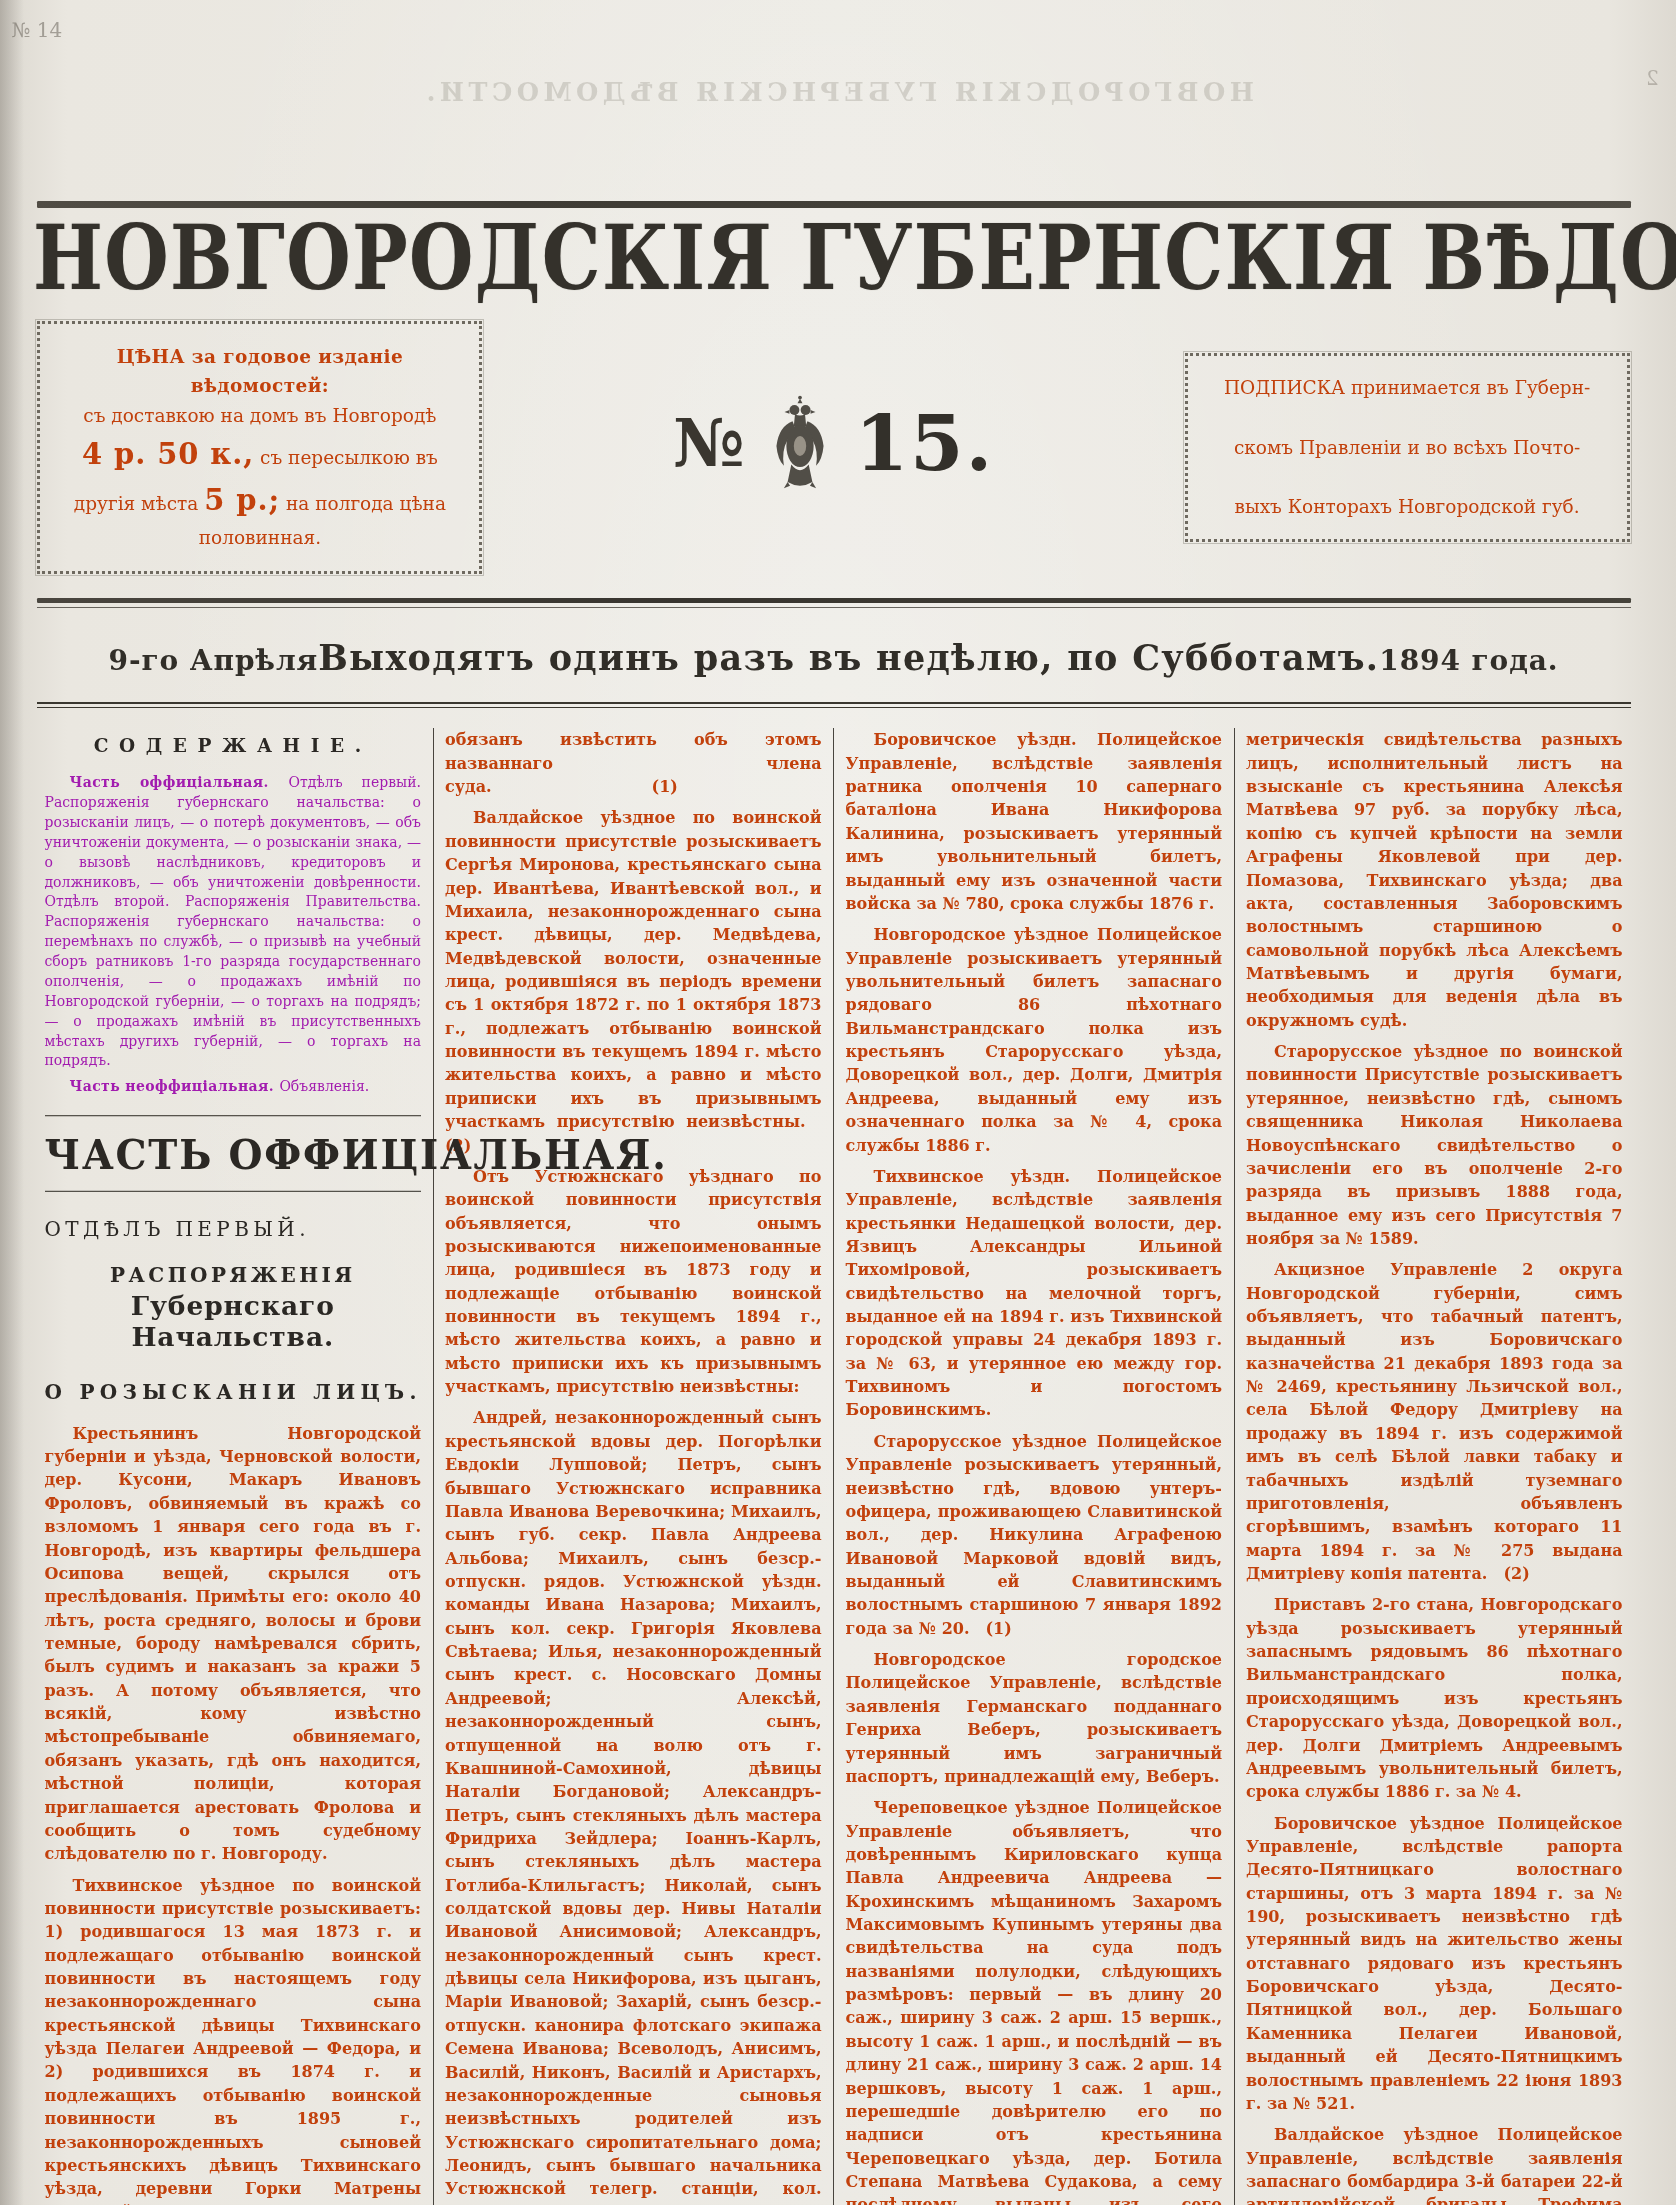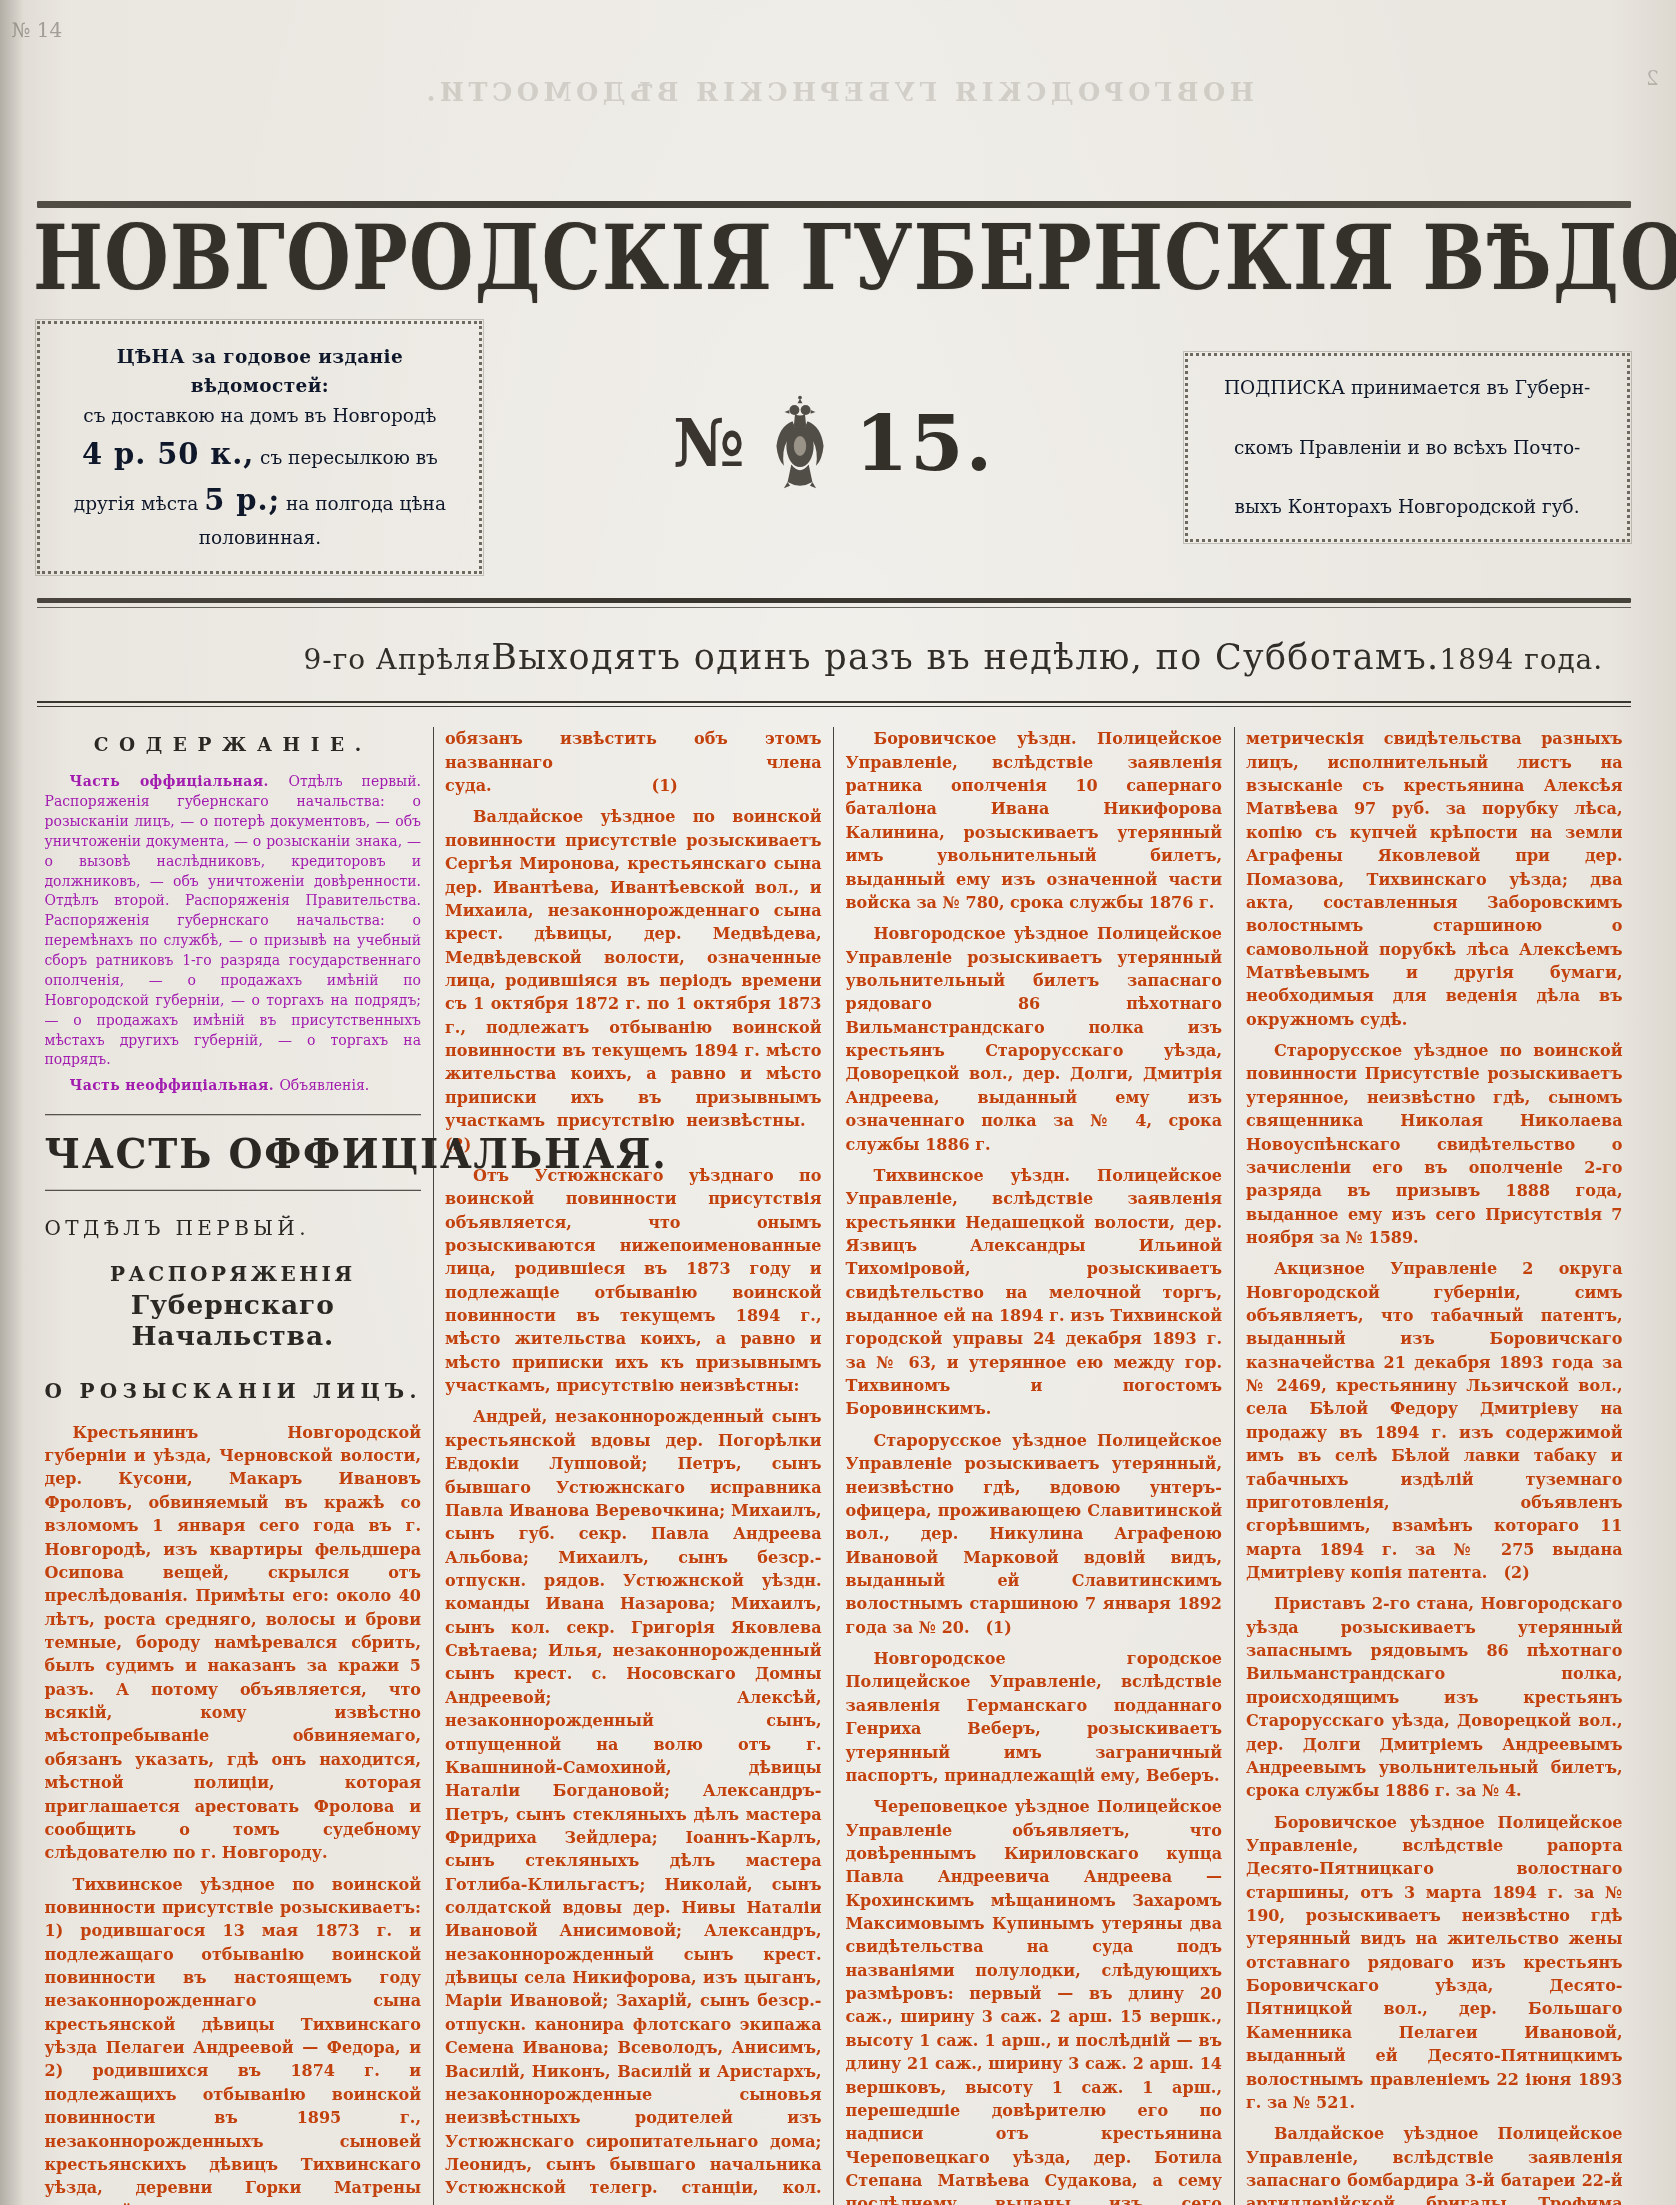--- a/index.html
+++ b/index.html
@@ -27,34 +27,34 @@
     margin:201px 3.5px 0;border-radius:1.3px;}
   .masthead{margin:2.6px 0 0;text-align:center;font-weight:bold;color:#34312b;
     font-size:74px;letter-spacing:1.3px;line-height:1.05;white-space:nowrap;
     transform:scaleY(1.22);transform-origin:top center;
     text-shadow:0 0 0.9px rgba(52,49,43,.45);}
 
   .header-row{display:flex;justify-content:space-between;align-items:center;
     margin:33px 4.4px 0;gap:13.2px;}
   .orn-box{width:445px;box-sizing:border-box;border:3.1px dotted #6e695f;
     outline:0.9px solid rgba(110,105,95,.35);outline-offset:1.8px;
-    padding:17.6px 13.2px;text-align:center;font-size:18.5px;line-height:1.6;color:#0f172a;}
+    padding:17.6px 13.2px;text-align:center;font-size:18.5px;line-height:1.6;color:#c2410c;}
   .orn-box .big{font-size:29px;font-weight:bold;letter-spacing:0.9px;}
   .orn-box .lead{font-weight:bold;letter-spacing:0.4px;}
   .issue-center{display:flex;align-items:center;gap:24px;margin-top:-8.8px;}
   .numero{font-size:66px;font-weight:bold;color:#3a362f;}
   .issue-number{font-size:77px;font-weight:bold;letter-spacing:1.8px;color:#33302a;}
   .eagle{opacity:.88;}
 
   .band-2{height:5.3px;background:linear-gradient(90deg,#4a463f,#38352f 40%,#46433b);
     margin:24px 3.5px 0;border-radius:1.3px;}
   .thin-after-band{border-top:1.8px solid rgba(58,54,47,.75);margin:4.4px 3.5px 0;}
 
-  .dateline{display:flex;justify-content:flex-end;align-items:baseline;
-    padding:29px 31px 24px;font-weight:normal;color:#312e28;}
+  .dateline{display:flex;justify-content:center;align-items:baseline;
+    padding:29px 31px 24px;font-weight:bold;color:#312e28;}
   .dateline .date{font-size:28px;letter-spacing:0.9px;}
   .dateline .schedule{font-size:35px;letter-spacing:1.3px;}
   .dateline .year{font-size:28px;letter-spacing:0.9px;}
 
   .rule-dd{border-top:2.6px solid #3a372f;border-bottom:0.9px solid #3a372f;height:3.1px;margin:0 3.5px;}
 
   .columns{display:flex;align-items:stretch;margin-top:20px;min-height:1866px;}
   .col{flex:1 1 0;padding:0 11.5px;min-width:0;}
   .col + .col{border-left:1.3px solid rgba(42,39,33,.85);}
 

